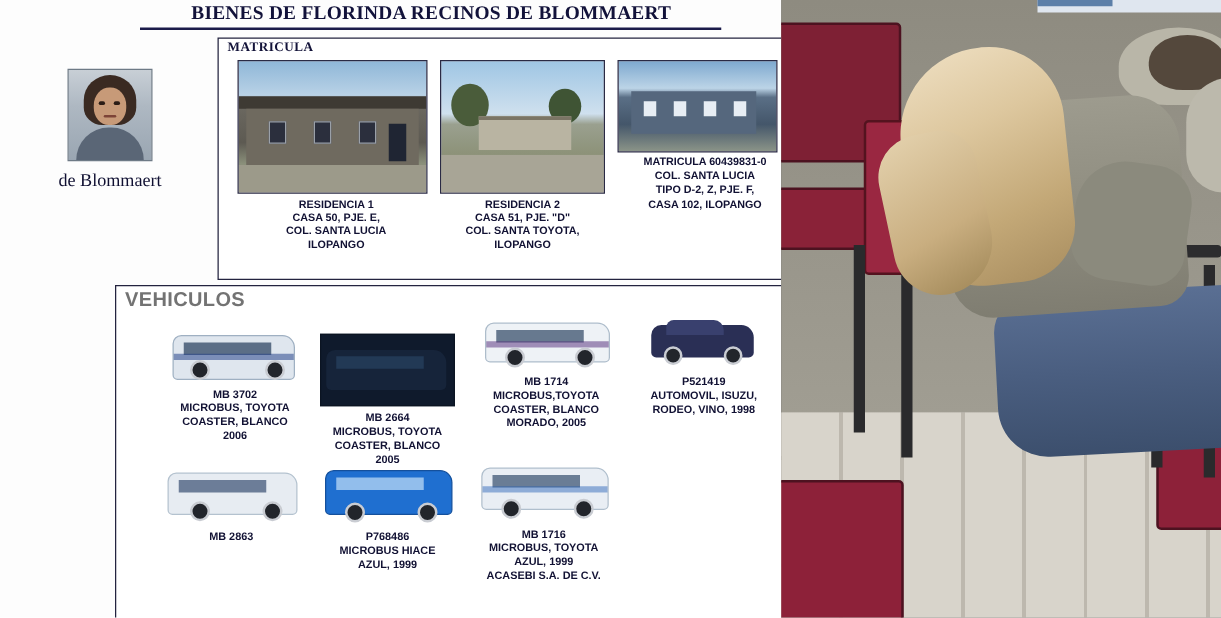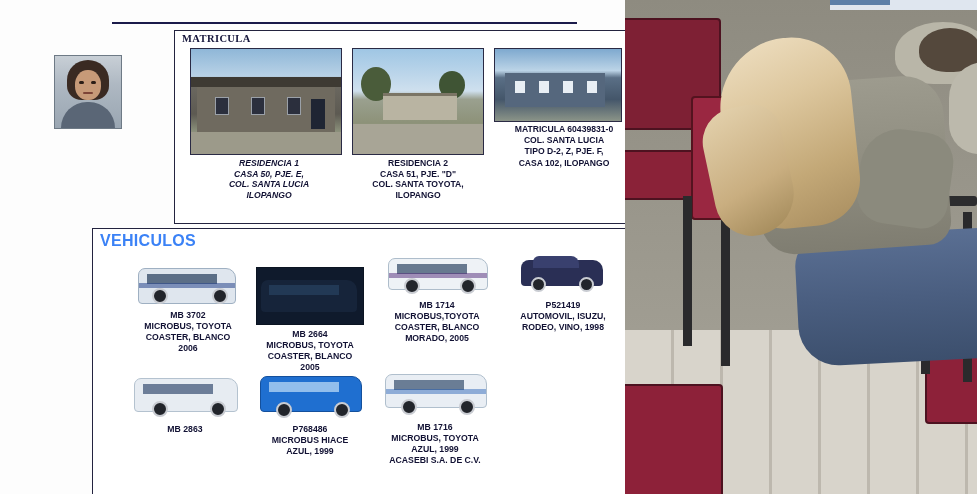--- a/index.html
+++ b/index.html
@@ -147,21 +147,21 @@
   .prop-cap {
     margin-top: 3px;
     font-size: 8.6px;
     line-height: 1.25;
     color: #111133;
     font-family: "Liberation Sans", sans-serif;
     font-weight: bold;
   }
 
   
-  .prop1 { left: 190px; top: 48px; width: 158px; font-style: italic; }
+  .prop1 { left: 190px; top: 48px; width: 158px; }
   .prop1 .prop-img { width: 150px; height: 105px;
     background: linear-gradient(180deg,#8fb7d8 0%,#b9d2e6 26%,#6d6a62 30%,#5d5a52 62%,#8a8f7a 78%,#a9a598 100%); }
   .prop1 .roofline {
     position: absolute; left: 0; top: 28px; width: 100%; height: 10px;
     background: #3e3a33;
   }
   .prop1 .wall {
     position: absolute; left: 6px; top: 38px; width: 138px; height: 46px;
     background: #6f6a5f;
   }
@@ -240,21 +240,21 @@
     border-bottom: none;
     background: #ffffff;
   }
   .label-vehiculos {
     left: 100px;
     top: 232px;
     font-size: 16px;
     letter-spacing: 0.3px;
     font-family: "Liberation Sans", sans-serif;
     font-weight: bold;
-    color: #3b82f6;
+    color: #737373;
   }
 
   .veh {
     position: absolute;
     text-align: center;
   }
   .veh-img {
     position: relative;
     margin: 0 auto;
     overflow: hidden;
@@ -430,32 +430,34 @@
     background: #5c7fa8;
   }
 </style>
 </head>
 <body>
 
 <div class="screen">
 
   <div class="doc">
 
+    <div class="doc-title">BIENES DE FLORINDA RECINOS DE BLOMMAERT</div>
     <div class="title-rule"></div>
 
     <div class="person">
       <div class="person-photo">
         <div class="hair"></div>
         <div class="face"></div>
         <div class="eyeL"></div>
         <div class="eyeR"></div>
         <div class="mouth"></div>
         <div class="body"></div>
       </div>
       <div class="person-name">
+        <div>de Blommaert</div>
       </div>
     </div>
 
     <div class="panel-inmuebles"></div>
     <div class="panel-label label-inmuebles">MATRICULA</div>
 
     <div class="prop prop1">
       <div class="prop-img">
         <div class="roofline"></div>
         <div class="wall"></div>

